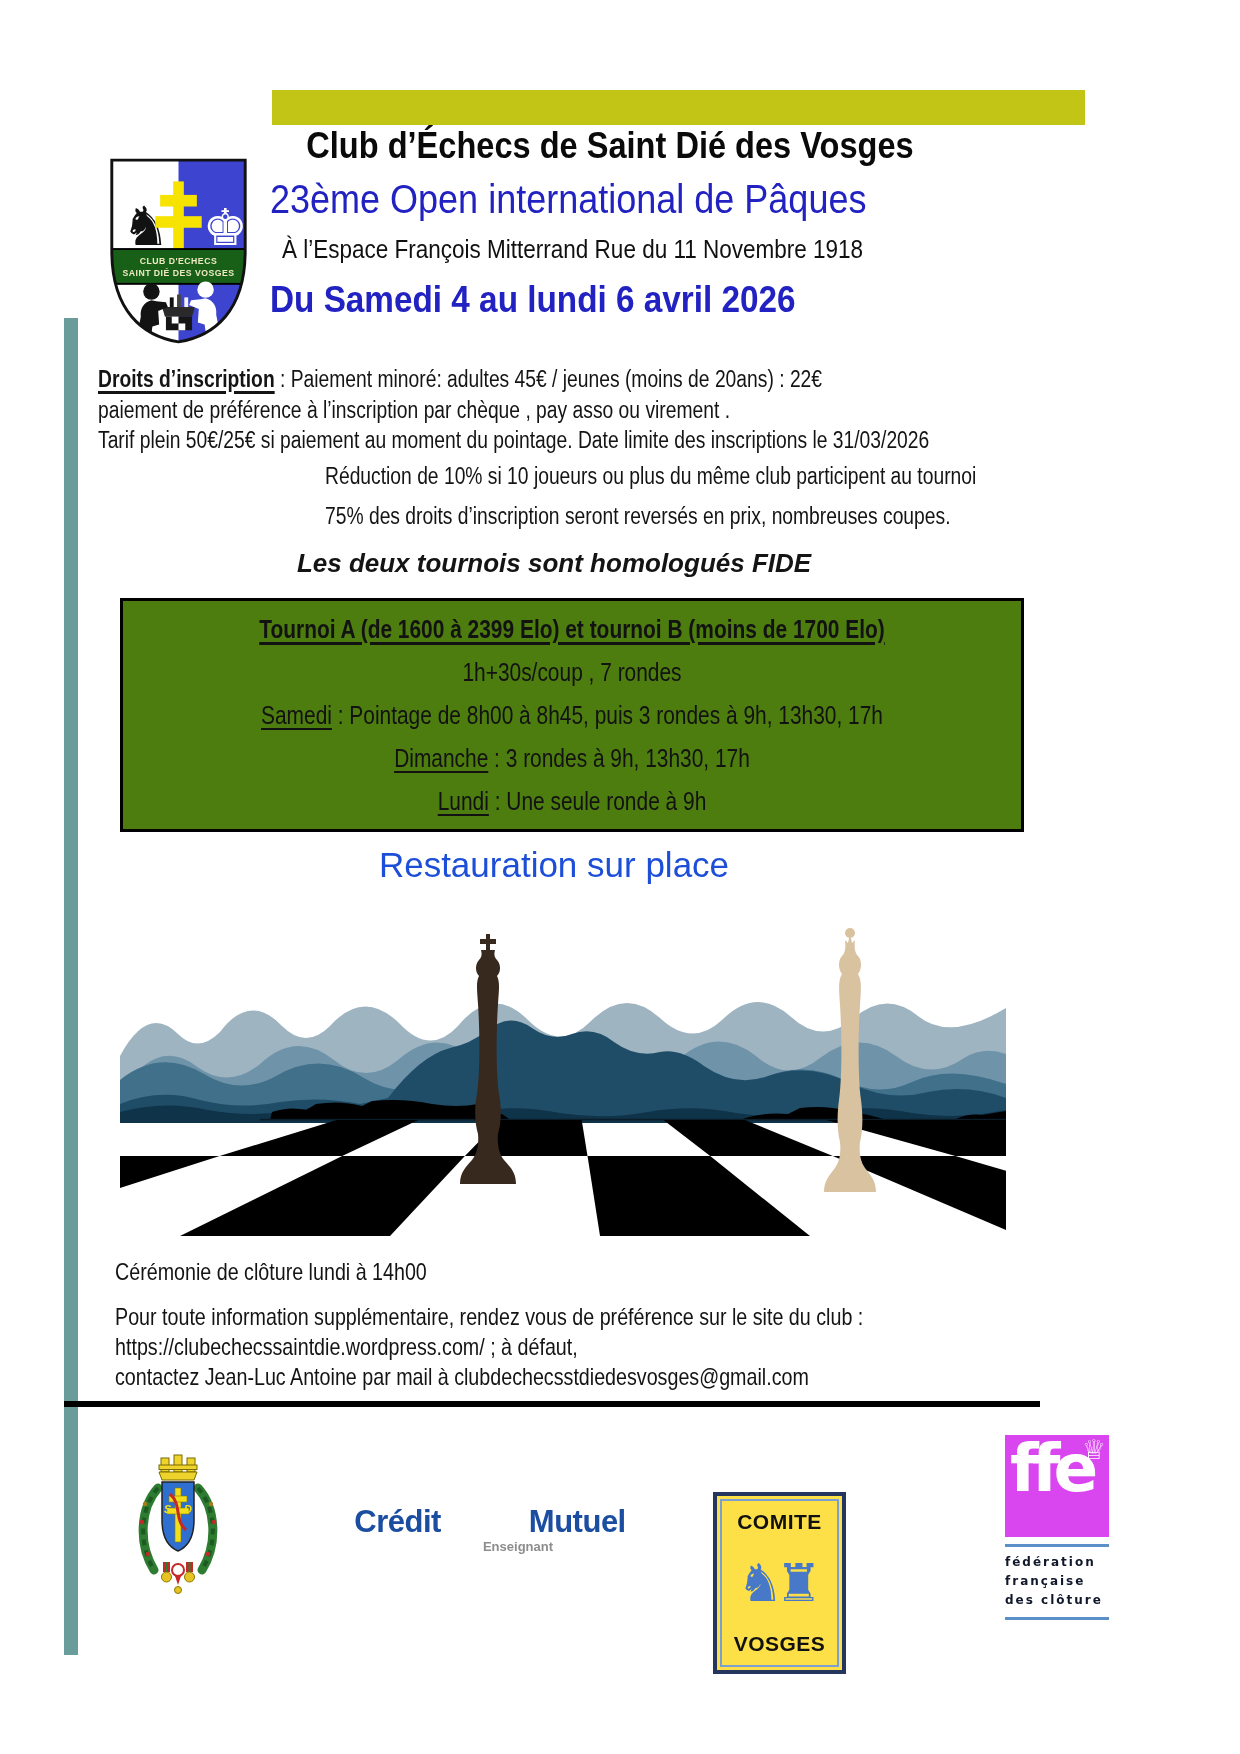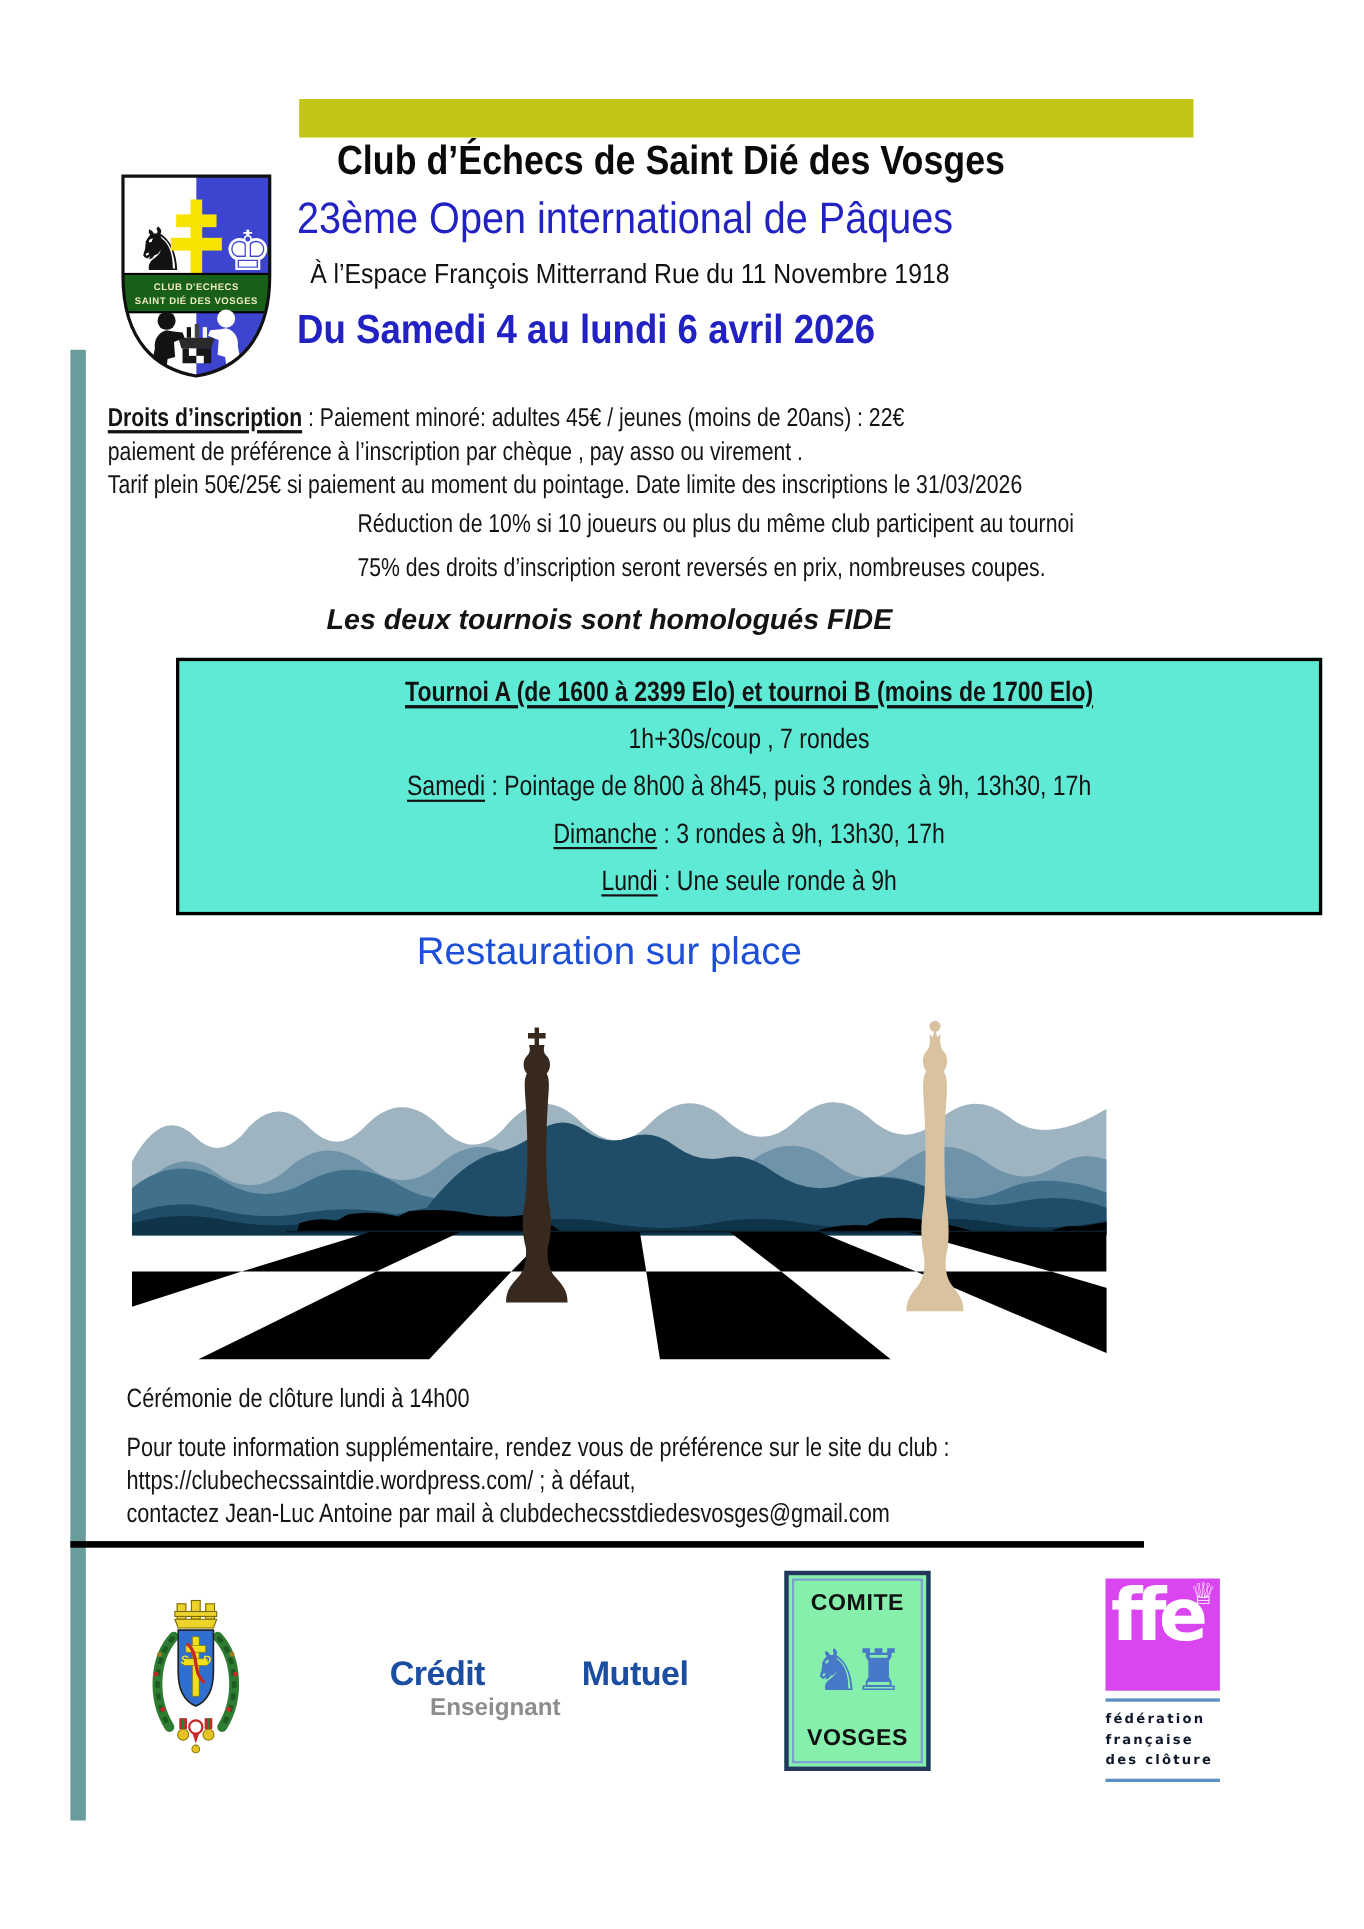--- a/index.html
+++ b/index.html
@@ -29,23 +29,23 @@
   .heading-u { font-weight:bold; text-decoration:underline; text-decoration-thickness:2.5px; text-underline-offset:4px; }
   .lbl-u { text-decoration:underline; text-decoration-thickness:2px; text-underline-offset:4px; }
 
   .fide-line {
     left:98px; top:548px; width:912px; text-align:center;
     font-size:26px; font-weight:bold; font-style:italic;
     text-decoration:underline; text-decoration-thickness:2px; text-underline-offset:4px;
   }
 
   .schedule-box {
-    left:120px; top:598px; width:1042px; height:234px;
+    left:120px; top:598px; width:904px; height:234px;
     border:3px solid #000; box-sizing:border-box;
-    text-align:center; padding-top:13px; background:#5eead4;margin-left:40px;
+    text-align:center; padding-top:13px; background:#4d7c0f;
   }
   .schedule-box .row { font-size:25.5px; color:#121212; line-height:30px; margin-bottom:13px; white-space:nowrap; }
   .schedule-box .row.title { font-weight:bold; }
   .schedule-box .row.title .inner { text-decoration:underline; text-decoration-thickness:2.5px; text-underline-offset:4px; }
 
   .restauration { left:98px; top:845px; width:912px; text-align:center; font-size:35px; color:#1d4ed8; }
 
   .illustration { left:120px; top:908px; }
 
   .closing-line { font-size:24px; color:#141414; line-height:30px; }
@@ -53,23 +53,23 @@
   .black-rule { left:64px; top:1401px; width:976px; height:6px; background:#000; }
 
   
   .arms { left:128px; top:1446px; }
 
   .credit-mutuel { left:335px; top:1506px; width:310px; }
   .cm-line { display:flex; align-items:flex-end; justify-content:center;gap:42px; }
   .cm-dash { width:44px; height:3.5px; background:#e30613; margin:0 3px 7px 3px; }
   .cm-name { font-size:31px; font-weight:bold; color:#1b4da0; line-height:32px; letter-spacing:-0.5px; }
   .cm-clover { margin:0 2px 2px 2px; }
-  .cm-sub { padding-left:56px; font-size:22px; font-weight:bold; color:#8d8d8d; margin-top:1px; }
-
-  .comite { left:713px; top:1428px; width:133px; height:182px; border:4px solid #24365e; box-sizing:border-box; background:#86efac; padding:3px; }
+  .cm-sub { text-align:center; padding-left:56px; font-size:13px; font-weight:bold; color:#8d8d8d; margin-top:1px; }
+
+  .comite { left:713px; top:1492px; width:133px; height:182px; border:4px solid #24365e; box-sizing:border-box; background:#fde047; padding:3px; }
   .comite-inner { border:2px solid #7ba0d0; width:100%; height:100%; box-sizing:border-box;
     display:flex; flex-direction:column; align-items:center; justify-content:space-between; padding:9px 0; }
   .comite-word { font-size:21px; font-weight:bold; color:#111; letter-spacing:0.5px; }
   .comite-pieces { font-family:"DejaVu Sans", sans-serif; font-size:52px; line-height:56px; color:#4878c8; letter-spacing:-8px; padding-right:8px; }
 
   .ffe { left:1005px; top:1435px; width:108px; }
   .ffe-square { width:104px; height:102px; background:#d946ef; position:relative; overflow:hidden; }
   .ffe-acronym { position:absolute; left:5px; top:-16px; color:#fff; font-family:"DejaVu Sans", sans-serif;
     font-weight:bold; font-size:66px; letter-spacing:-7px; line-height:100px; }
   .ffe-crown { position:absolute; right:3px; top:1px; color:#fff; font-family:"DejaVu Sans", sans-serif; font-size:27px; line-height:27px; }

